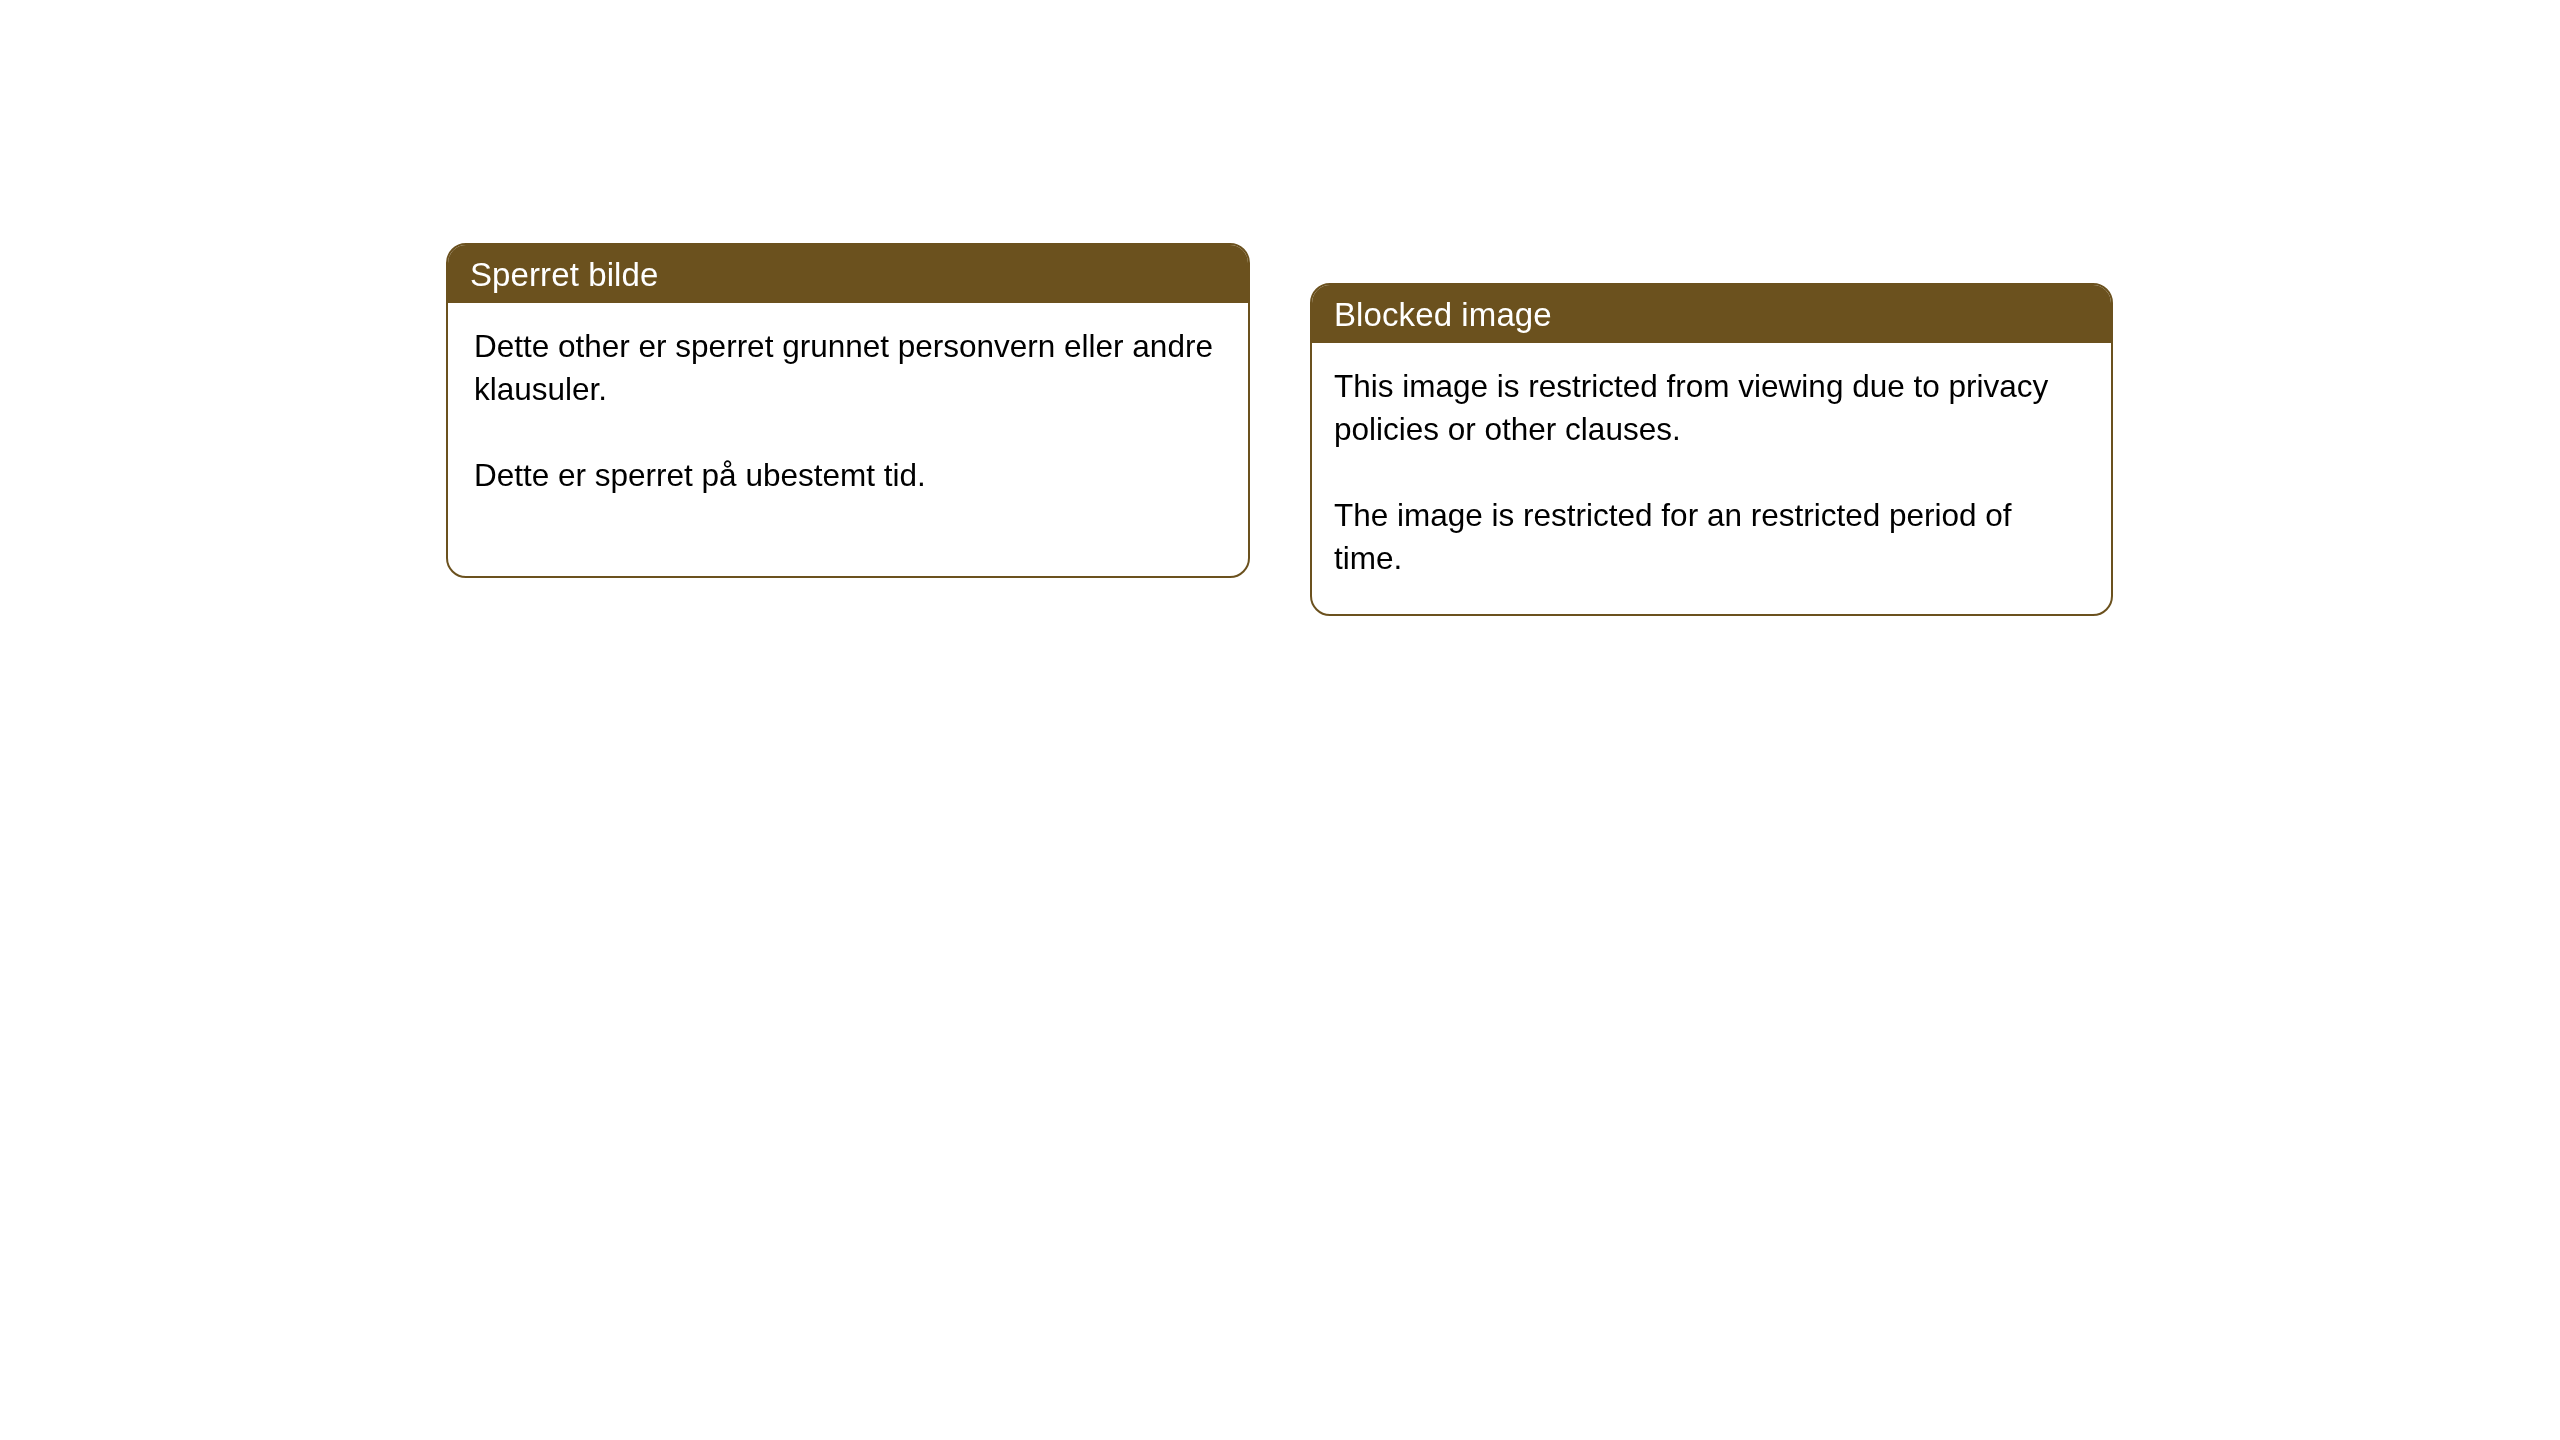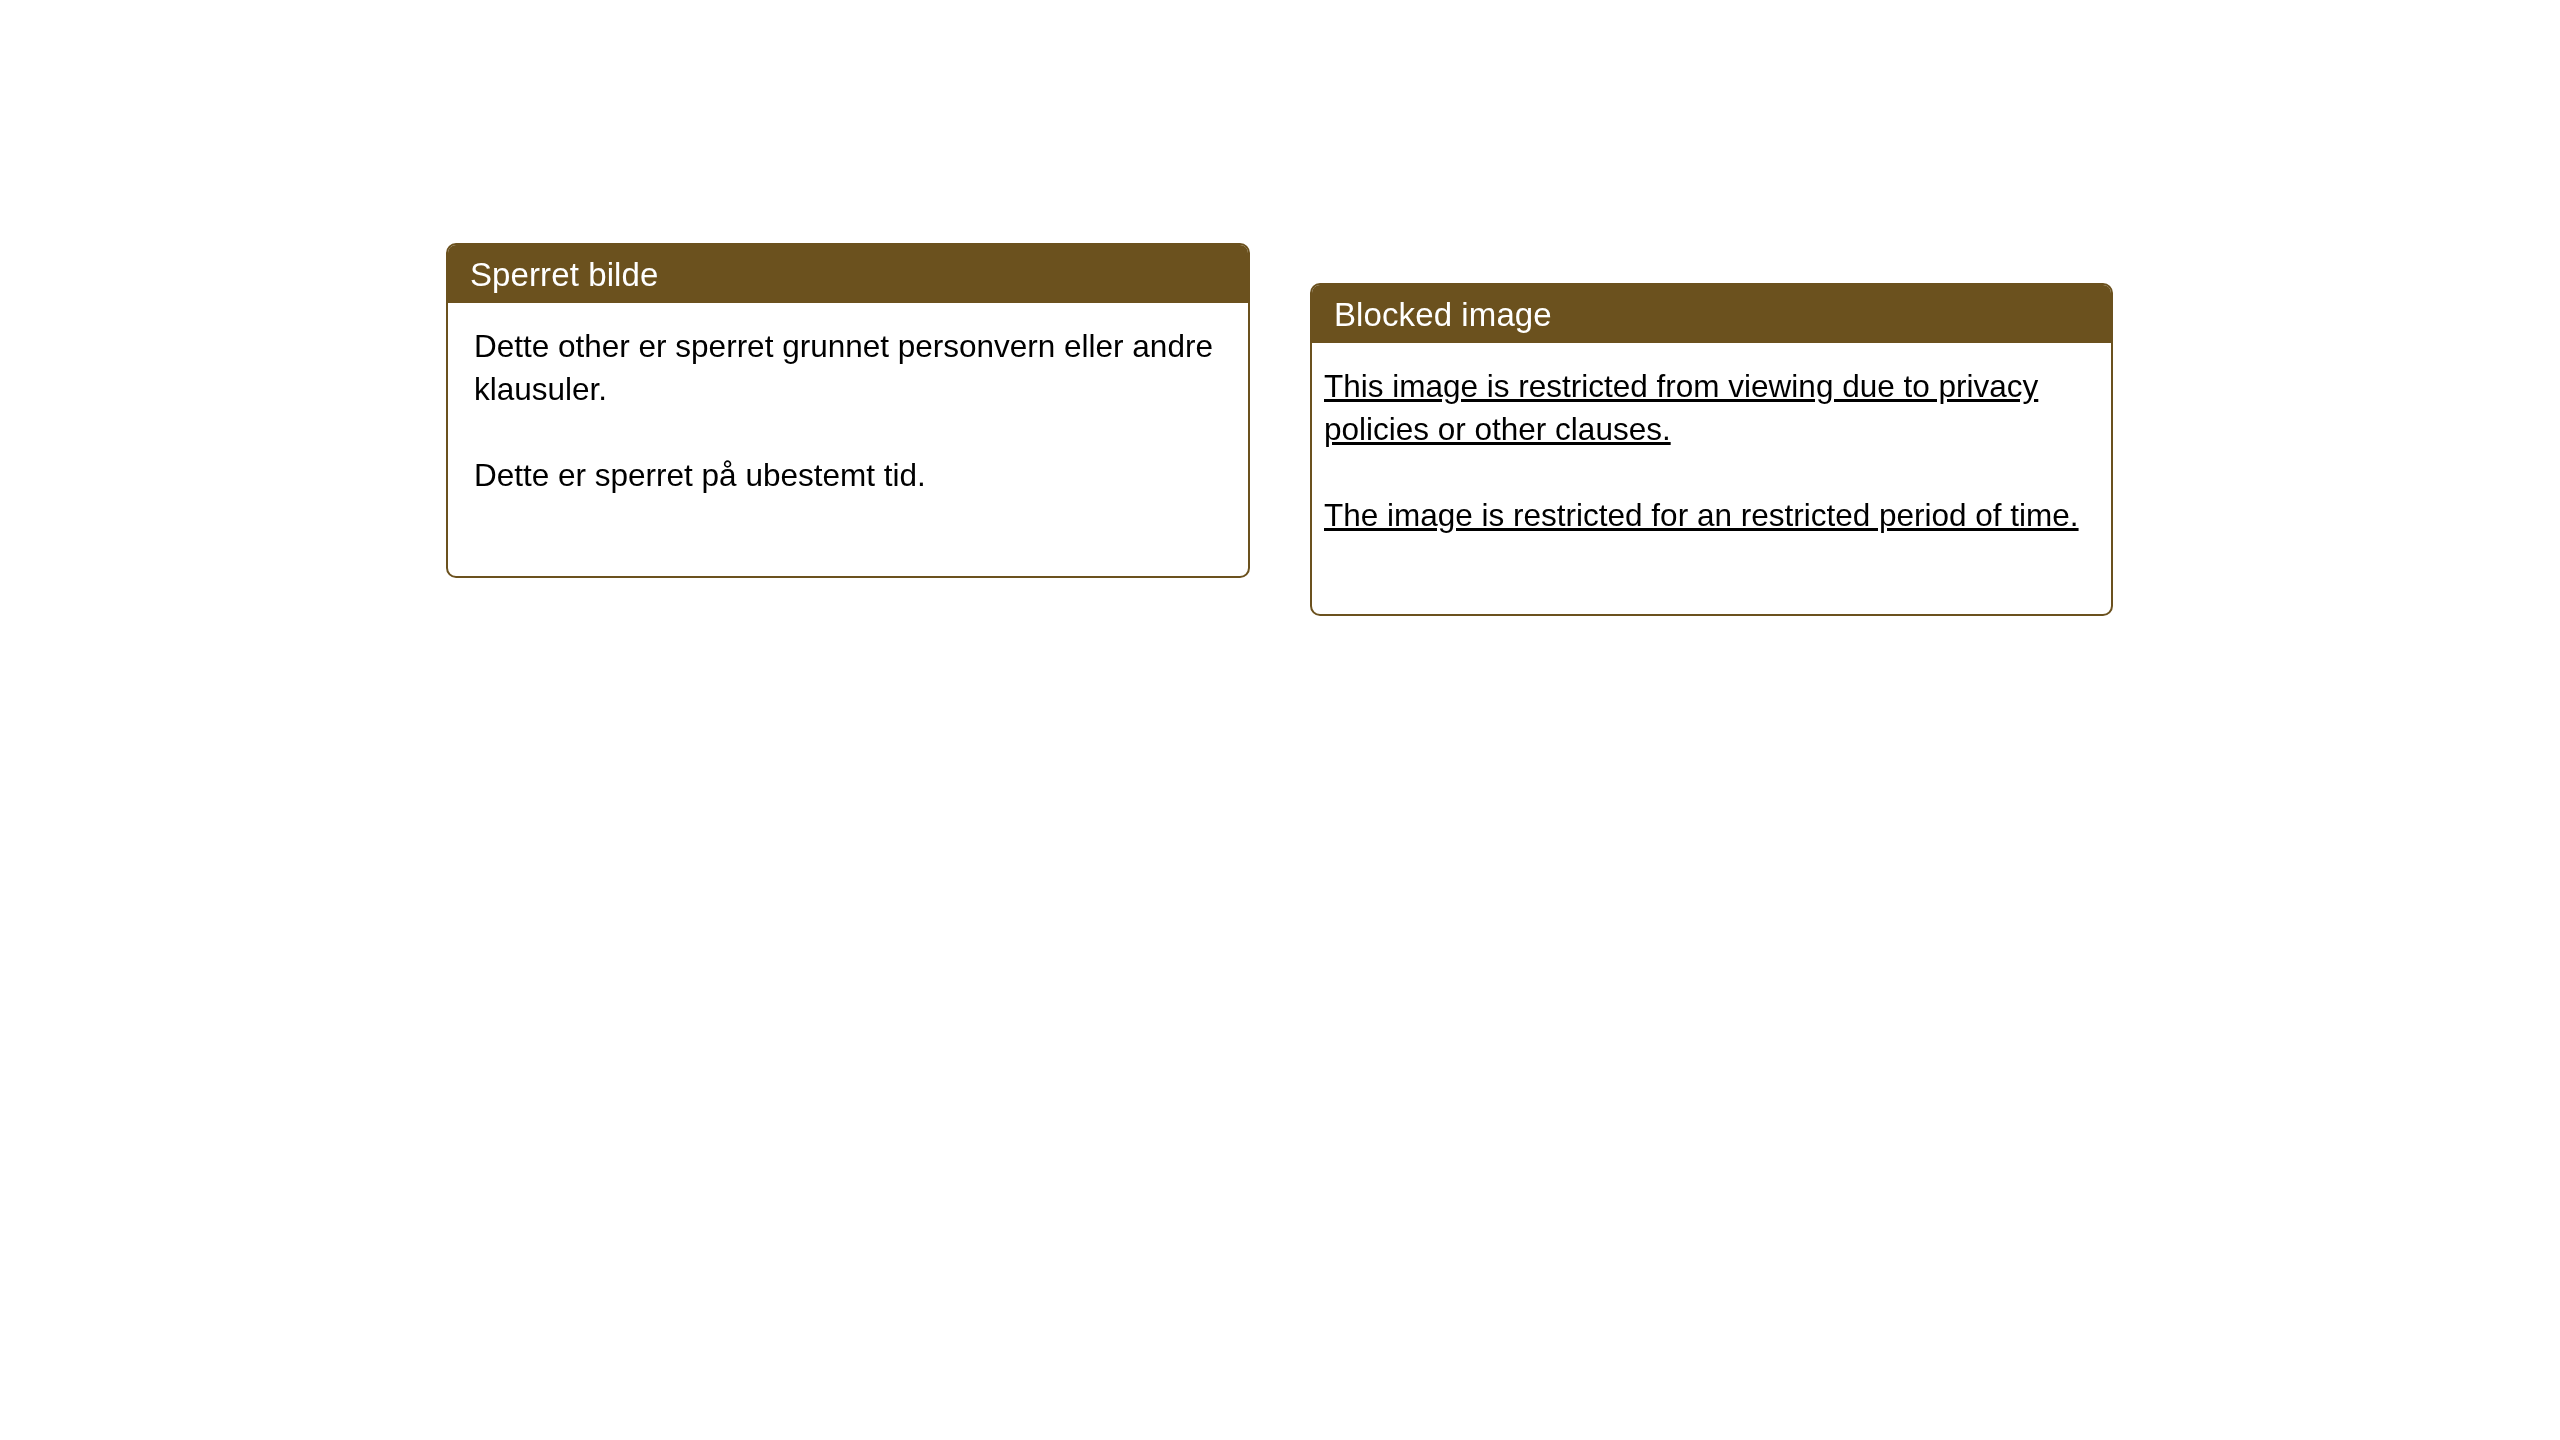--- a/index.html
+++ b/index.html
@@ -20,21 +20,21 @@
     width: 2560px;
     height: 1440px;
     background: #ffffff;
   }
 
   .notice-panel {
     position: absolute;
     box-sizing: border-box;
     background: #ffffff;
     border: 2px solid #6b511e;
-    border-radius: 10px;
+    border-radius: 20px;
     overflow: hidden;
   }
 
   .notice-panel.nb {
     left: 446px;
     top: 243px;
     width: 804px;
     height: 335px;
   }
 
@@ -76,22 +76,21 @@
     font-size: 31.5px;
     line-height: 43px;
     letter-spacing: 0px;
   }
 
   .panel-paragraph + .panel-paragraph {
     margin-top: 43px;
   }
 
   .en .panel-body {
-    padding-left: 12px;
-    text-decoration: underline;
+    padding-left: 22px;
   }
 </style>
 </head>
 <body>
 
 <div id="stage">
 
   <section class="notice-panel nb">
     <div class="panel-header">
       <h2 class="panel-title">Sperret bilde</h2>

